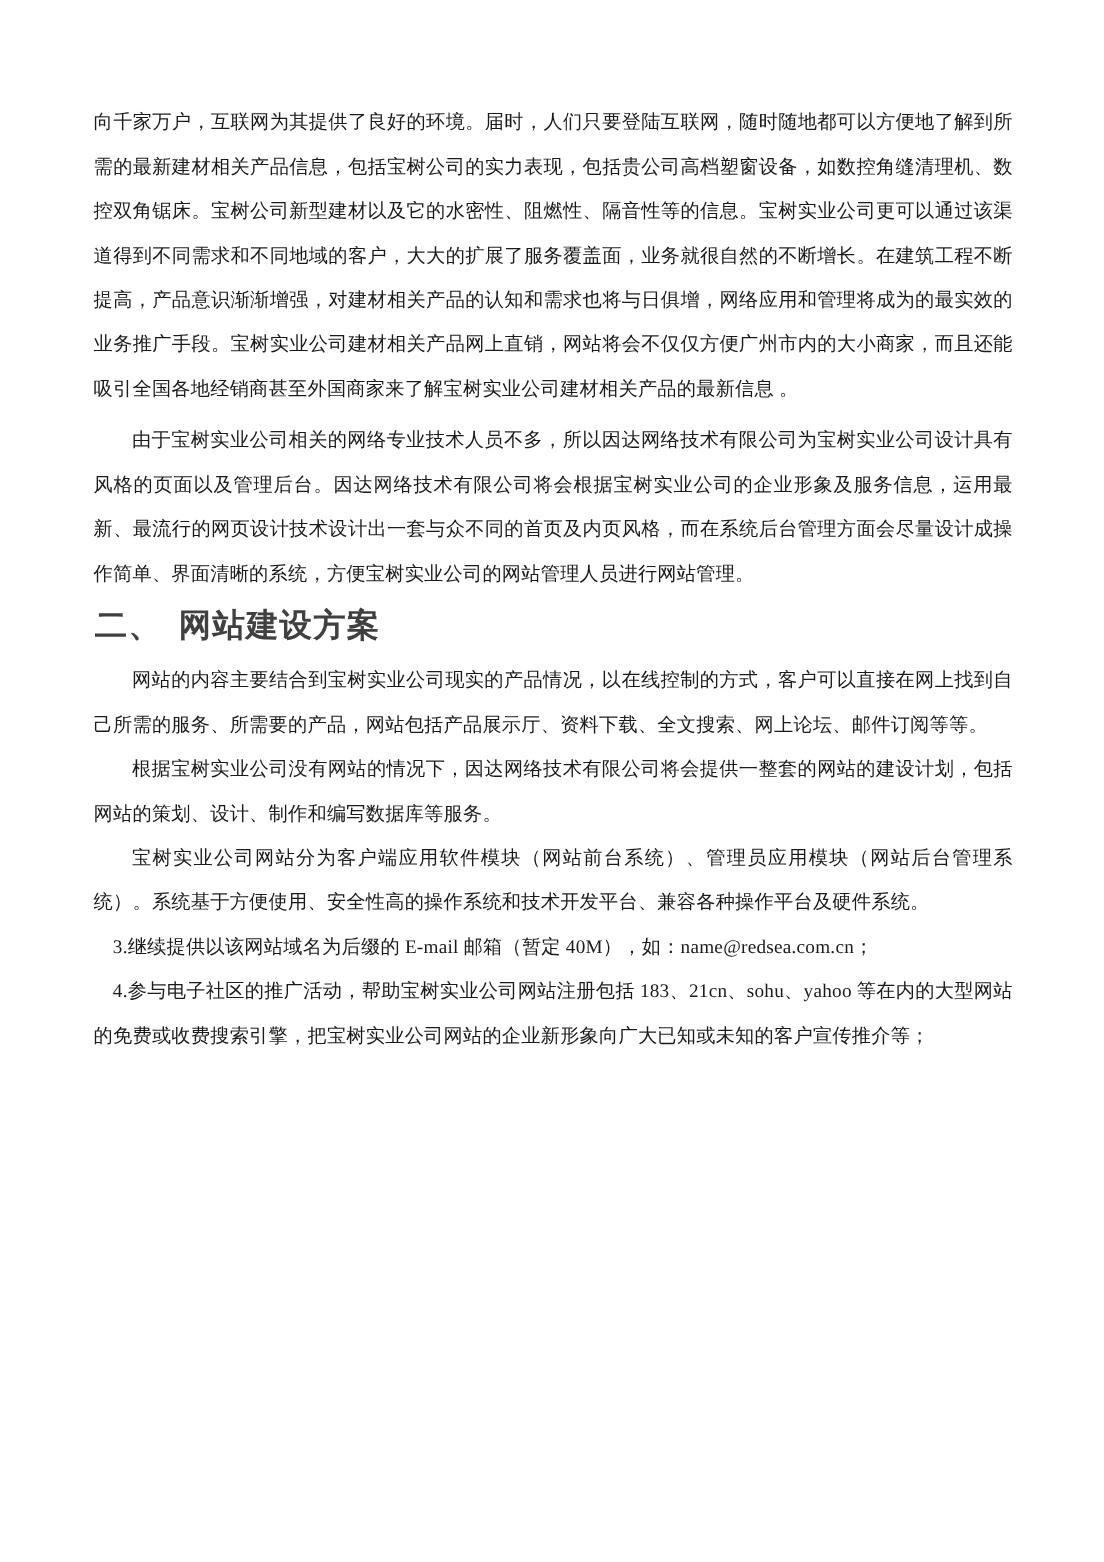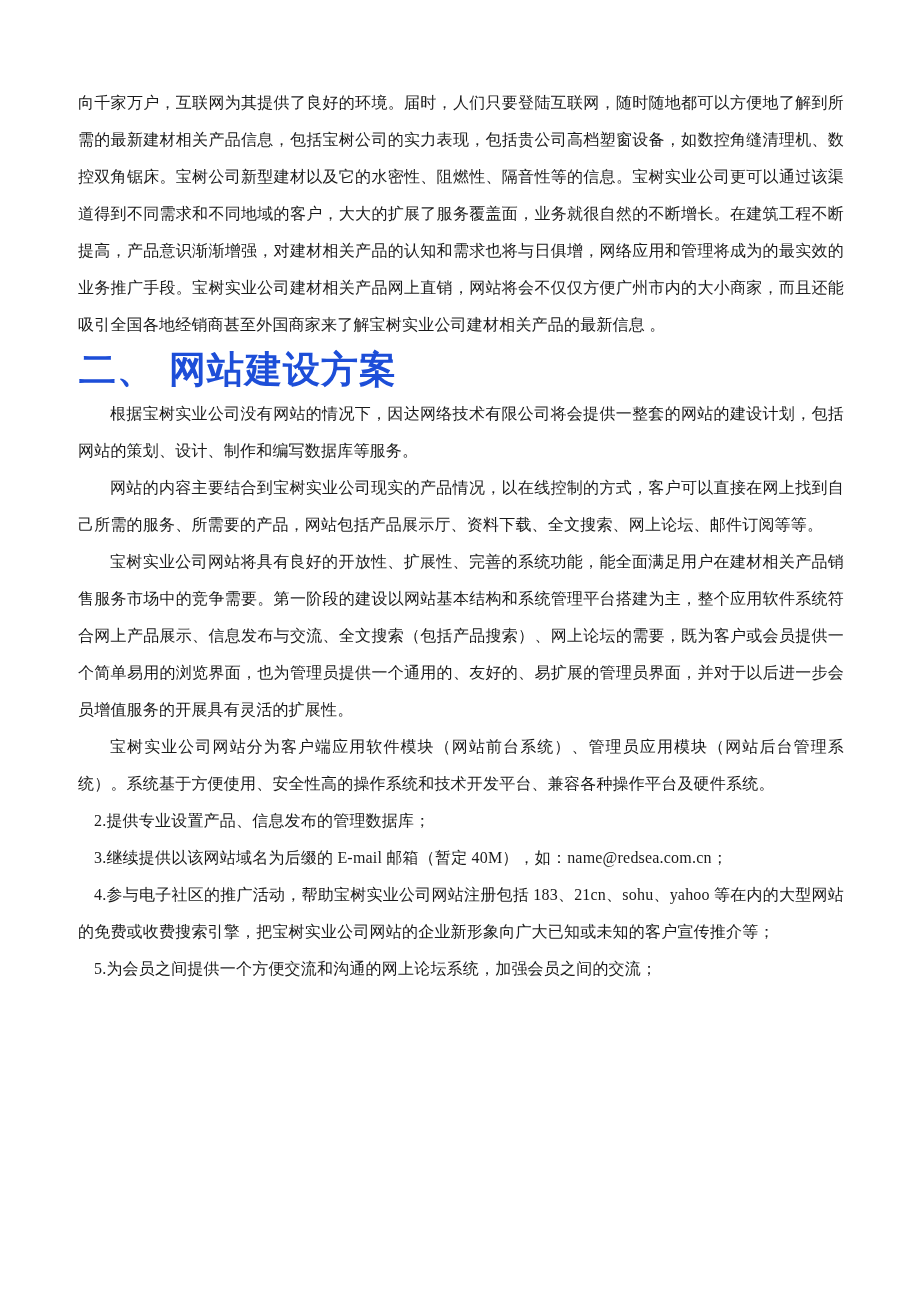--- a/index.html
+++ b/index.html
@@ -28,25 +28,25 @@
   }
   .para-indent {
     text-indent: 2em;
   }
   .para-continuation {
     text-indent: 0;
     margin-bottom: 6px !important;
   }
   .section-heading {
     margin: 9px 0 7px 1px;
-    font-family: Liberation Serif, serif;
+    font-family: Liberation Mono, monospace;
     font-weight: bold;
-    font-size: 37px;
+    font-size: 27px;
     line-height: 36px;
-    color: #1d4ed8;
+    color: #404040;
     letter-spacing: 1px;
   }
   .heading-number {
     margin-right: 14px;
   }
   .plan-list p {
     text-indent: 1em;
   }
   .page-number {
     position: absolute;
@@ -59,37 +59,35 @@
   }
 </style>
 </head>
 <body>
 
 <div class="page">
   <div class="body-text">
 
     <p class="para-continuation">向千家万户，互联网为其提供了良好的环境。届时，人们只要登陆互联网，随时随地都可以方便地了解到所需的最新建材相关产品信息，包括宝树公司的实力表现，包括贵公司高档塑窗设备，如数控角缝清理机、数控双角锯床。宝树公司新型建材以及它的水密性、阻燃性、隔音性等的信息。宝树实业公司更可以通过该渠道得到不同需求和不同地域的客户，大大的扩展了服务覆盖面，业务就很自然的不断增长。在建筑工程不断提高，产品意识渐渐增强，对建材相关产品的认知和需求也将与日俱增，网络应用和管理将成为的最实效的业务推广手段。宝树实业公司建材相关产品网上直销，网站将会不仅仅方便广州市内的大小商家，而且还能吸引全国各地经销商甚至外国商家来了解宝树实业公司建材相关产品的最新信息 。</p>
 
+    <p class="para-indent">由于宝树实业公司相关的网络专业技术人员不多，所以因达网络技术有限公司为宝树实业公司设计具有风格的页面以及管理后台。因达网络技术有限公司将会根据宝树实业公司的企业形象及服务信息，运用最新、最流行的网页设计技术设计出一套与众不同的首页及内页风格，而在系统后台管理方面会尽量设计成操作简单、界面清晰的系统，方便宝树实业公司的网站管理人员进行网站管理。</p>
 
     <h1 class="section-heading">
       <span class="heading-number">二、</span><span>网站建设方案</span>
     </h1>
 
+    <p class="para-indent">网站的内容主要结合到宝树实业公司现实的产品情况，以在线控制的方式，客户可以直接在网上找到自己所需的服务、所需要的产品，网站包括产品展示厅、资料下载、全文搜索、网上论坛、邮件订阅等等。</p>
+
     <p class="para-indent">根据宝树实业公司没有网站的情况下，因达网络技术有限公司将会提供一整套的网站的建设计划，包括网站的策划、设计、制作和编写数据库等服务。</p>
 
-    <p class="para-indent">网站的内容主要结合到宝树实业公司现实的产品情况，以在线控制的方式，客户可以直接在网上找到自己所需的服务、所需要的产品，网站包括产品展示厅、资料下载、全文搜索、网上论坛、邮件订阅等等。</p>
-
-    <p class="para-indent">宝树实业公司网站将具有良好的开放性、扩展性、完善的系统功能，能全面满足用户在建材相关产品销售服务市场中的竞争需要。第一阶段的建设以网站基本结构和系统管理平台搭建为主，整个应用软件系统符合网上产品展示、信息发布与交流、全文搜索（包括产品搜索）、网上论坛的需要，既为客户或会员提供一个简单易用的浏览界面，也为管理员提供一个通用的、友好的、易扩展的管理员界面，并对于以后进一步会员增值服务的开展具有灵活的扩展性。</p>
 
     <p class="para-indent">宝树实业公司网站分为客户端应用软件模块（网站前台系统）、管理员应用模块（网站后台管理系统）。系统基于方便使用、安全性高的操作系统和技术开发平台、兼容各种操作平台及硬件系统。</p>
 
 
     <div class="plan-list">
-      <p>2.提供专业设置产品、信息发布的管理数据库；</p>
       <p>3.继续提供以该网站域名为后缀的 E-mail 邮箱（暂定 40M），如：name@redsea.com.cn；</p>
       <p>4.参与电子社区的推广活动，帮助宝树实业公司网站注册包括 183、21cn、sohu、yahoo 等在内的大型网站的免费或收费搜索引擎，把宝树实业公司网站的企业新形象向广大已知或未知的客户宣传推介等；</p>
-      <p>5.为会员之间提供一个方便交流和沟通的网上论坛系统，加强会员之间的交流；</p>
     </div>
 
   </div>
 
   <div class="page-number">2</div>
 </div>
 
 </body></html>

